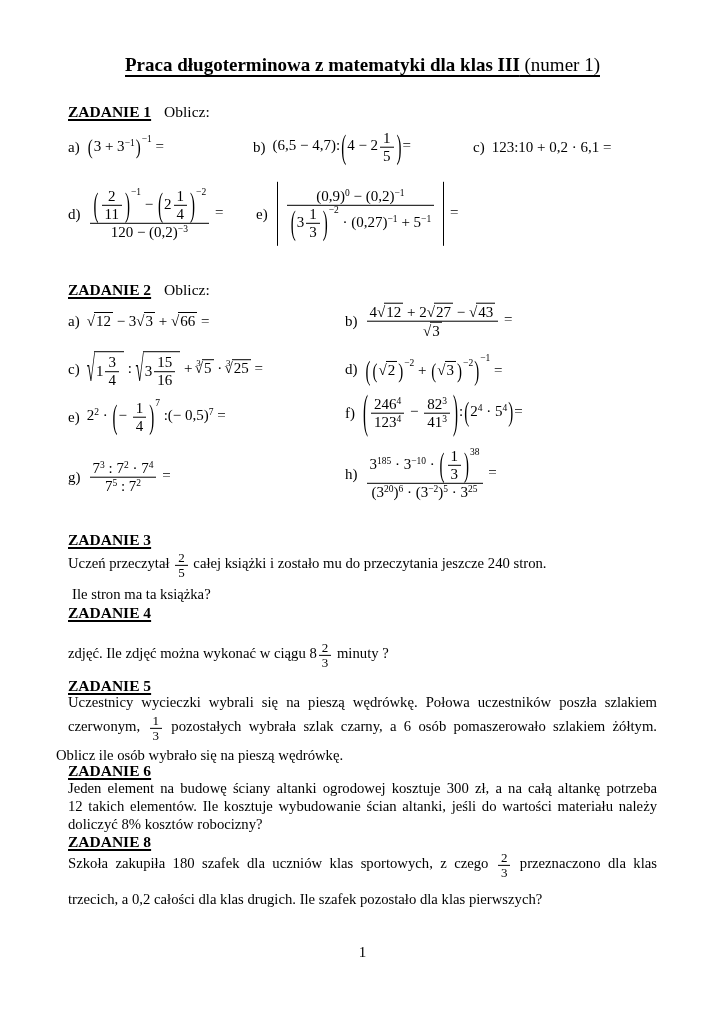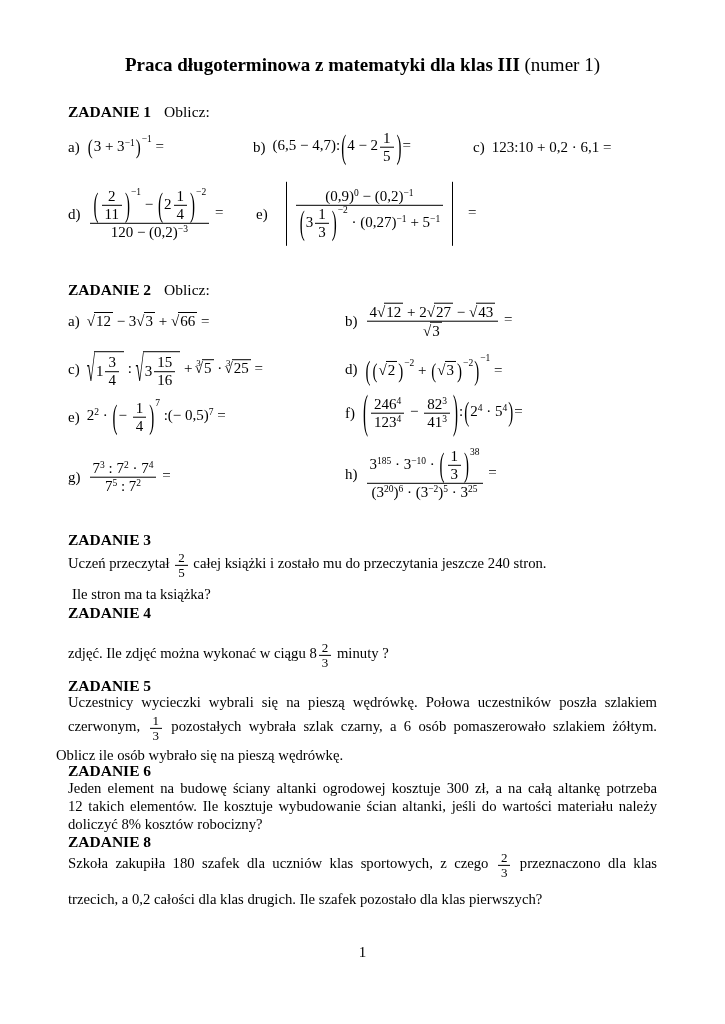--- a/index.html
+++ b/index.html
@@ -3,27 +3,27 @@
 <meta charset="utf-8">
 <style>
   html,body { margin:0; padding:0; background:#ffffff; }
   .page {
     position:relative; width:725px; height:1024px; background:#fff;
     font-family:"Liberation Serif", serif; color:#000; overflow:hidden;
   }
 
   
   .doc-title { position:absolute; top:54px; left:0; width:100%; text-align:center; font-size:19px; }
-  .doc-title .u { text-decoration-thickness:2px; text-underline-offset:4px; }
+  .doc-title .u { text-decoration:underline; text-decoration-thickness:2px; text-underline-offset:4px; }
   .t-main { font-weight:bold; }
   .t-suf { font-weight:normal; }
 
   
   .task-head { position:absolute; left:68px; font-size:15.5px; white-space:nowrap; }
-  .task-head .h { font-weight:bold; text-decoration-thickness:1.5px; text-underline-offset:2px; }
+  .task-head .h { font-weight:bold; text-decoration:underline; text-decoration-thickness:1.5px; text-underline-offset:2px; }
   .task-head .ins { margin-left:13px; }
 
   
   .fx { position:absolute; transform:translateY(-50%); display:flex; align-items:center; gap:7px;
         font-size:15px; white-space:nowrap; }
   .fx .m { display:inline-block; }
 
   
   .tl { position:absolute; font-size:14.7px; width:589px; }
   .cv { transform:translateY(-50%); }           
@@ -51,21 +51,21 @@
 
   
   .bp { display:inline-block; vertical-align:middle; margin:0 1px; }
   .p15 { transform:scaleY(1.35); }
   .p20 { transform:scaleY(1.8); }
   .p24 { transform:scaleY(2.3); }
   .p30 { transform:scaleY(3.1); }
 
   
   .abs { display:inline-block; vertical-align:middle; border-left:1.4px solid #000; border-right:1.4px solid #000;
-         padding:6px 7px; margin:0 11px; }
+         padding:6px 7px; margin:0 2px; }
 
   
   .pageno { position:absolute; top:944px; left:0; width:100%; text-align:center; font-size:15px; }
 </style>
 </head>
 <body>
 
 <div class="page">
 
   <div class="doc-title">

